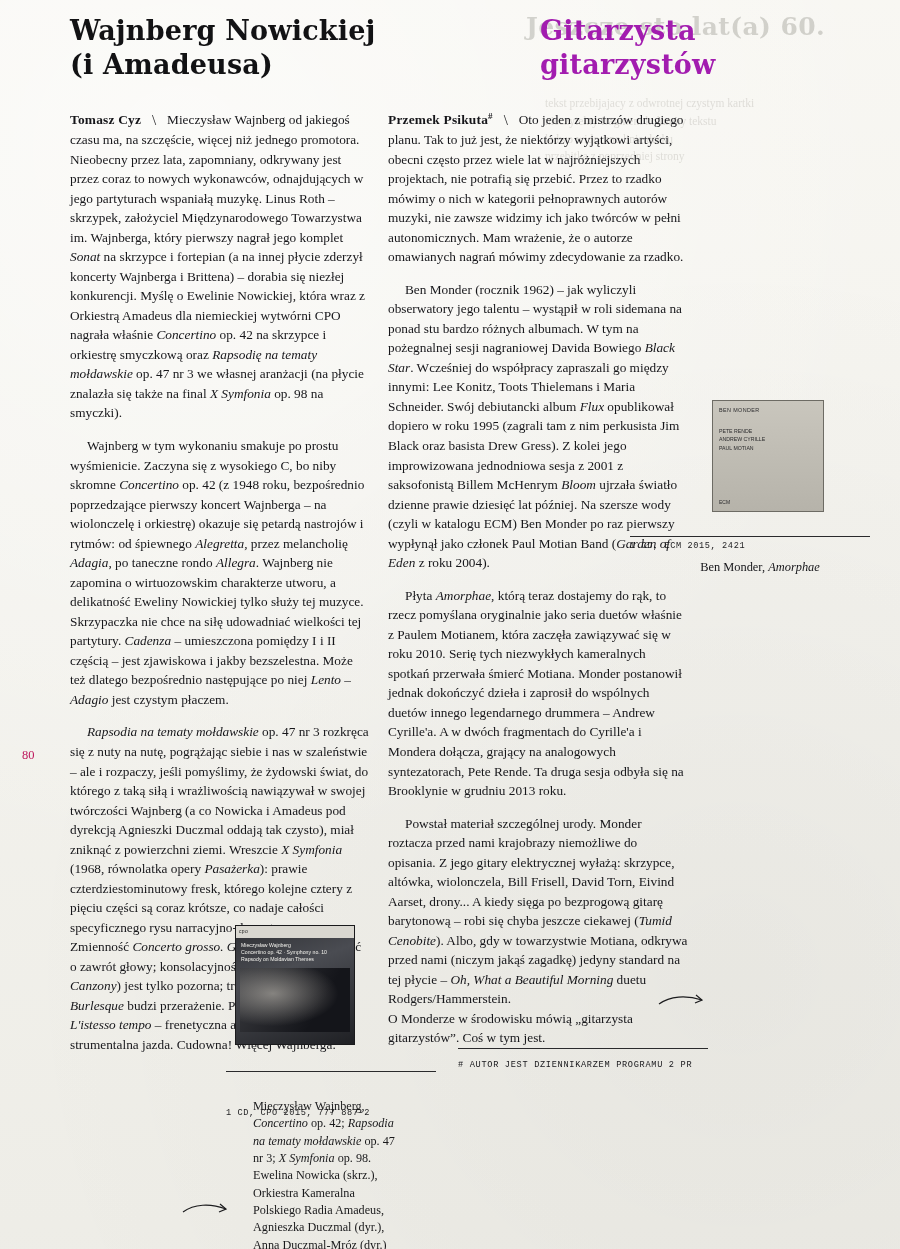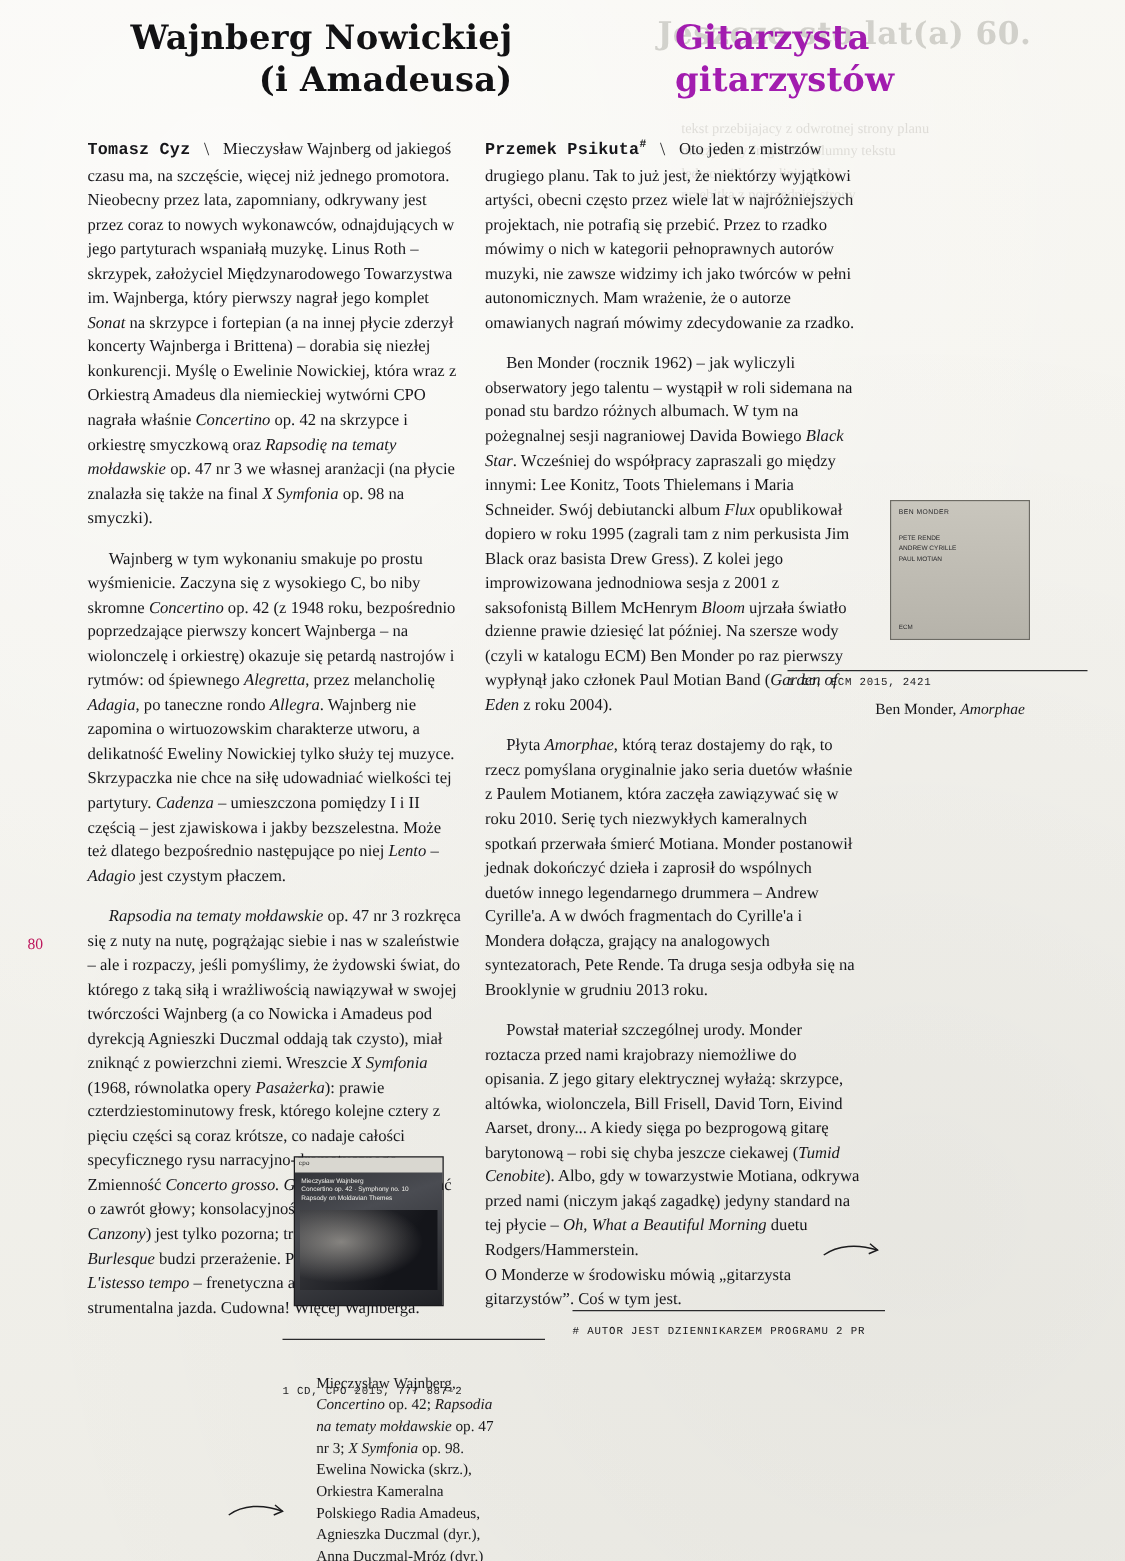--- a/index.html
+++ b/index.html
@@ -36,21 +36,20 @@
     position: absolute;
     left: 70px;
     top: 14px;
     width: 340px;
     font-family: "DejaVu Serif", serif;
     font-weight: 700;
     font-size: 27px;
     line-height: 1.26;
     letter-spacing: 0.2px;
     color: #121214;
-    text-align: right;
   }
   .head-right {
     position: absolute;
     left: 540px;
     top: 14px;
     width: 330px;
     font-family: "DejaVu Serif", serif;
     font-weight: 700;
     font-size: 27px;
     line-height: 1.26;
@@ -86,21 +85,21 @@
     position: absolute;
     font-size: 13.3px;
     line-height: 1.47;
     text-align: left;
   }
   .col-left  { left: 70px;  top: 108px; width: 300px; }
   .col-right { left: 388px; top: 108px; width: 300px; }
 
   .byline {
     font-weight: 700;
-    font-family: Liberation Mono, monospace;
+    font-family: Liberation Serif, serif;
     font-size: 13.4px;
     letter-spacing: 0.2px;
   }
   .byline .sup { font-size: 9px; vertical-align: super; font-weight: 700; }
 
   .lead-wrap { position: relative; }
   .lead-slash {
     display: inline-block;
     width: 26px;
     text-align: center;
@@ -252,21 +251,21 @@
   }
 </style>
 </head>
 <body>
 
 <div class="page">
   <div class="paper-grain"></div>
 
   <div class="head-ghost">Jeszcze sto lat(a) 60.</div>
   <div class="ghost-lines">
-    <div>tekst przebijajacy z odwrotnej strony planu</div>
+    <div>tekst przebijajacy z odwrotnej czystym kartki</div>
     <div>nieczytelny fragment kolumny tekstu</div>
     <div>ledwo widoczne linie druku</div>
     <div>przebitka z poprzedniej strony</div>
   </div>
 
   <div class="head-left">
     <div>Wajnberg Nowickiej</div>
     <div>(i Amadeusa)</div>
   </div>
   <div class="head-right">

